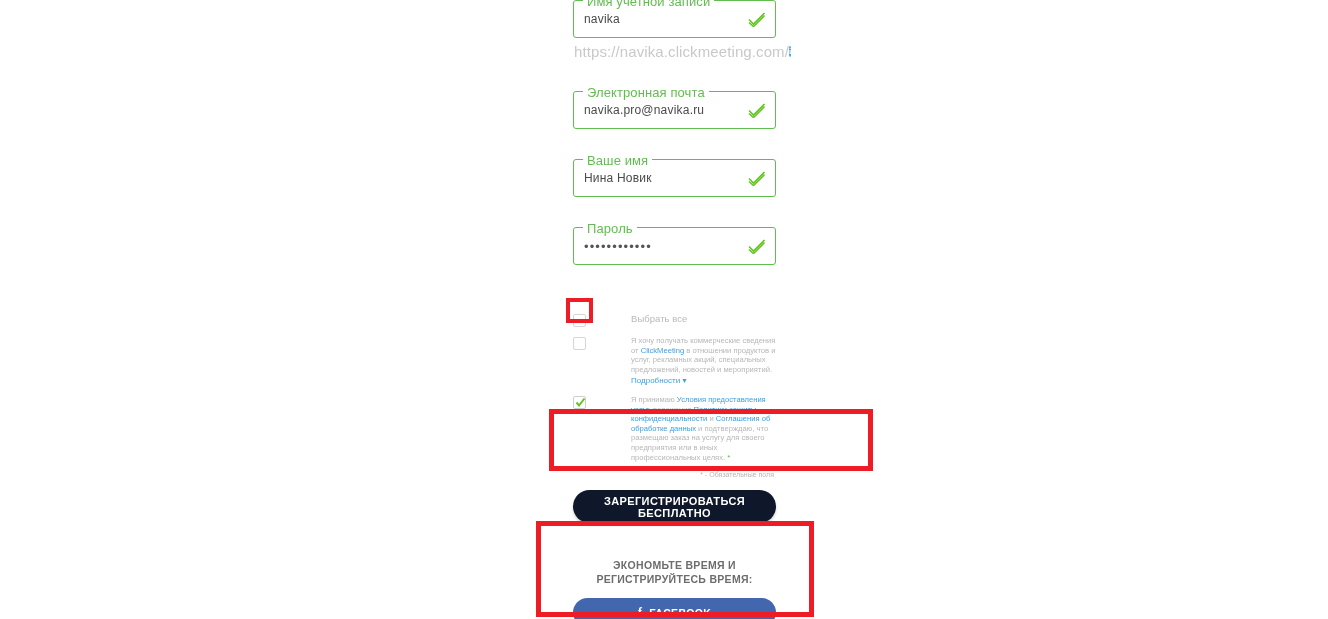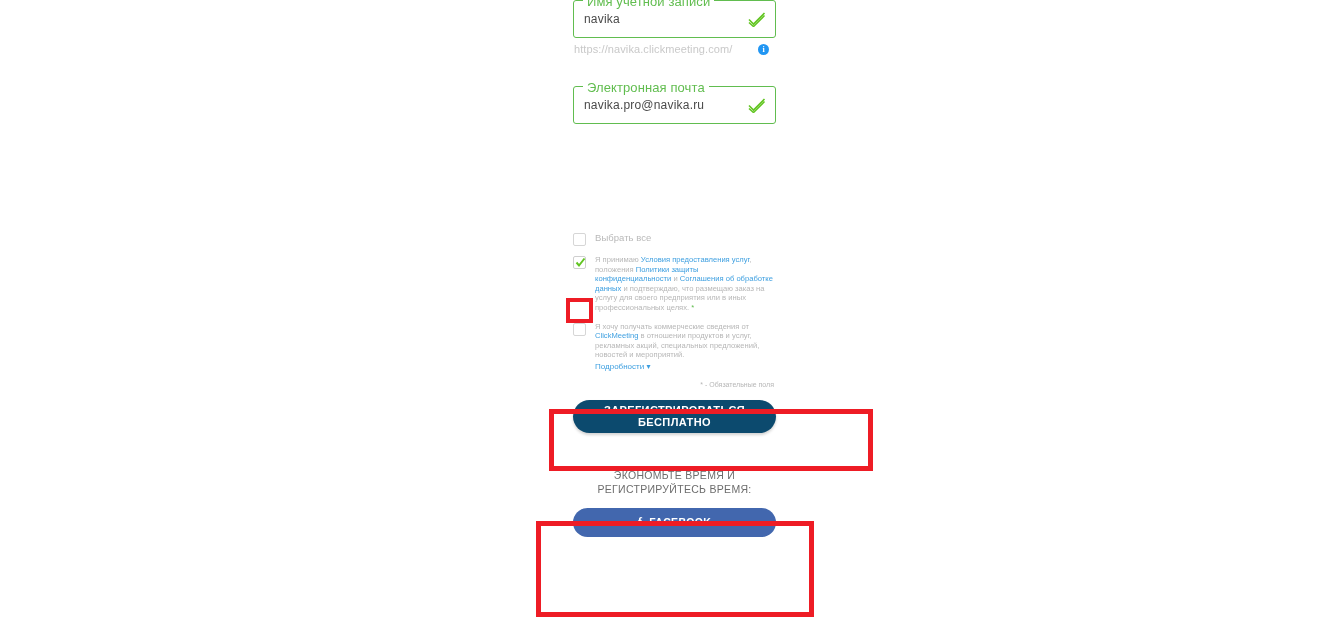--- a/index.html
+++ b/index.html
@@ -58,21 +58,21 @@
   .tick { width: 20px; height: 16px; flex: 0 0 auto; }
 
   .hint-row {
     display: flex;
     align-items: center;
     justify-content: space-between;
     margin-top: 5px;
     padding-left: 1px;
   }
   .hint-url {
-    font-size: 11px;
+    font-size: 15px;
     color: #c9c9c9;
     letter-spacing: .1px;
   }
   .info-icon {
     width: 11px; height: 11px;
     border-radius: 50%;
     background: #2196f3;
     color: #fff;
     font-size: 8px;
     line-height: 11px;
@@ -81,21 +81,21 @@
     font-family: "Liberation Serif", serif;
     margin-right: 7px;
   }
 
   .gap-1 { height: 31px; }
   .gap-2 { height: 30px; }
   .gap-3 { height: 30px; }
 
   
   .consent { margin-top: 48px; }
-  .c-row { display: flex; align-items: flex-start; margin-bottom: 9px; }
+  .c-row { display: flex; align-items: flex-start; margin-bottom: 9px; gap: 36px; }
   .cbox {
     width: 13px; height: 13px;
     border: 1px solid #d6d6d6;
     border-radius: 2px;
     background: #fff;
     flex: 0 0 auto;
     margin-right: 9px;
     margin-top: 1px;
     position: relative;
   }
@@ -130,35 +130,35 @@
     padding-right: 2px;
   }
 
   
   .cta-wrap { margin-top: 12px; display: flex; justify-content: center; }
   .cta {
     width: 258px;
     height: 33px;
     border: none;
     border-radius: 17px;
-    background: #0c4a6e;
+    background: #0f172a;
     color: #fff;
     font-size: 11px;
     font-weight: bold;
     letter-spacing: .4px;
     cursor: pointer;
     box-shadow: 0 2px 3px rgba(0,0,0,.18);
   }
 
   
   .social-head {
     margin-top: 35px;
     text-align: center;
     font-size: 10.5px;
-    font-weight: normal;
+    font-weight: bold;
     color: #6d6d6d;
     line-height: 14px;
     letter-spacing: .3px;
   }
   .social-btns { margin-top: 12px; display: flex; flex-direction: column; align-items: center; gap: 11px; }
   .sbtn {
     width: 203px;
     height: 29px;
     border: none;
     border-radius: 15px;
@@ -214,47 +214,67 @@
       <span class="tick">
         <svg width="20" height="16" viewBox="0 0 20 16">
             <path d="M2 8.5 L6.5 13 L17.5 2" fill="none" stroke="#62c522" stroke-width="1.6"></path>
             <path d="M2 11.5 L6.5 15.5 L17.5 4.5" fill="none" stroke="#62c522" stroke-width="1.6"></path>
           </svg>
       </span>
     </div>
 
     <div class="gap-2"></div>
 
+    <div class="field">
+      <span class="field-legend">Ваше имя</span>
+      <span class="field-value">Нина Новик</span>
+      <span class="tick">
+        <svg width="20" height="16" viewBox="0 0 20 16">
+            <path d="M2 8.5 L6.5 13 L17.5 2" fill="none" stroke="#62c522" stroke-width="1.6"></path>
+            <path d="M2 11.5 L6.5 15.5 L17.5 4.5" fill="none" stroke="#62c522" stroke-width="1.6"></path>
+          </svg>
+      </span>
+    </div>
 
     <div class="gap-3"></div>
 
+    <div class="field">
+      <span class="field-legend">Пароль</span>
+      <span class="field-value pwd">••••••••••••</span>
+      <span class="tick">
+        <svg width="20" height="16" viewBox="0 0 20 16">
+            <path d="M2 8.5 L6.5 13 L17.5 2" fill="none" stroke="#62c522" stroke-width="1.6"></path>
+            <path d="M2 11.5 L6.5 15.5 L17.5 4.5" fill="none" stroke="#62c522" stroke-width="1.6"></path>
+          </svg>
+      </span>
+    </div>
 
     <div class="consent">
 
       <div class="c-row">
         <span class="cbox"></span>
         <span class="c-label">Выбрать все</span>
+      </div>
+
+      <div class="c-row">
+        <span class="cbox"></span>
+        <span class="c-text"><span>Я хочу получать коммерческие сведения от </span><a href="#">ClickMeeting</a><span> в отношении продуктов и услуг, рекламных акций, специальных предложений, новостей и мероприятий.</span><br>
+          <a href="#" class="details-link">Подробности ▾</a>
+        </span>
       </div>
 
       <div class="c-row">
         <span class="cbox checked">
           <svg width="11" height="11" viewBox="0 0 11 11">
               <path d="M1.5 5.5 L4 8.5 L9.5 1.5" fill="none" stroke="#62c522" stroke-width="2"></path>
             </svg>
         </span>
         <span class="c-text"><span>Я принимаю </span><a href="#">Условия предоставления услуг</a><span>, положения </span><a href="#">Политики защиты конфиденциальности</a><span> и </span><a href="#">Соглашения об обработке данных</a><span> и подтверждаю, что размещаю заказ на услугу для своего предприятия или в иных профессиональных целях.</span> <span class="star">*</span></span>
       </div>
 
-      <div class="c-row">
-        <span class="cbox"></span>
-        <span class="c-text"><span>Я хочу получать коммерческие сведения от </span><a href="#">ClickMeeting</a><span> в отношении продуктов и услуг, рекламных акций, специальных предложений, новостей и мероприятий.</span><br>
-          <a href="#" class="details-link">Подробности ▾</a>
-        </span>
-      </div>
-
       <div class="required-note">* - Обязательные поля</div>
     </div>
 
     <div class="cta-wrap">
       <button class="cta">ЗАРЕГИСТРИРОВАТЬСЯ БЕСПЛАТНО</button>
     </div>
 
     <div class="social-head">
       <div>ЭКОНОМЬТЕ ВРЕМЯ И</div>
       <div>РЕГИСТРИРУЙТЕСЬ ВРЕМЯ:</div>

